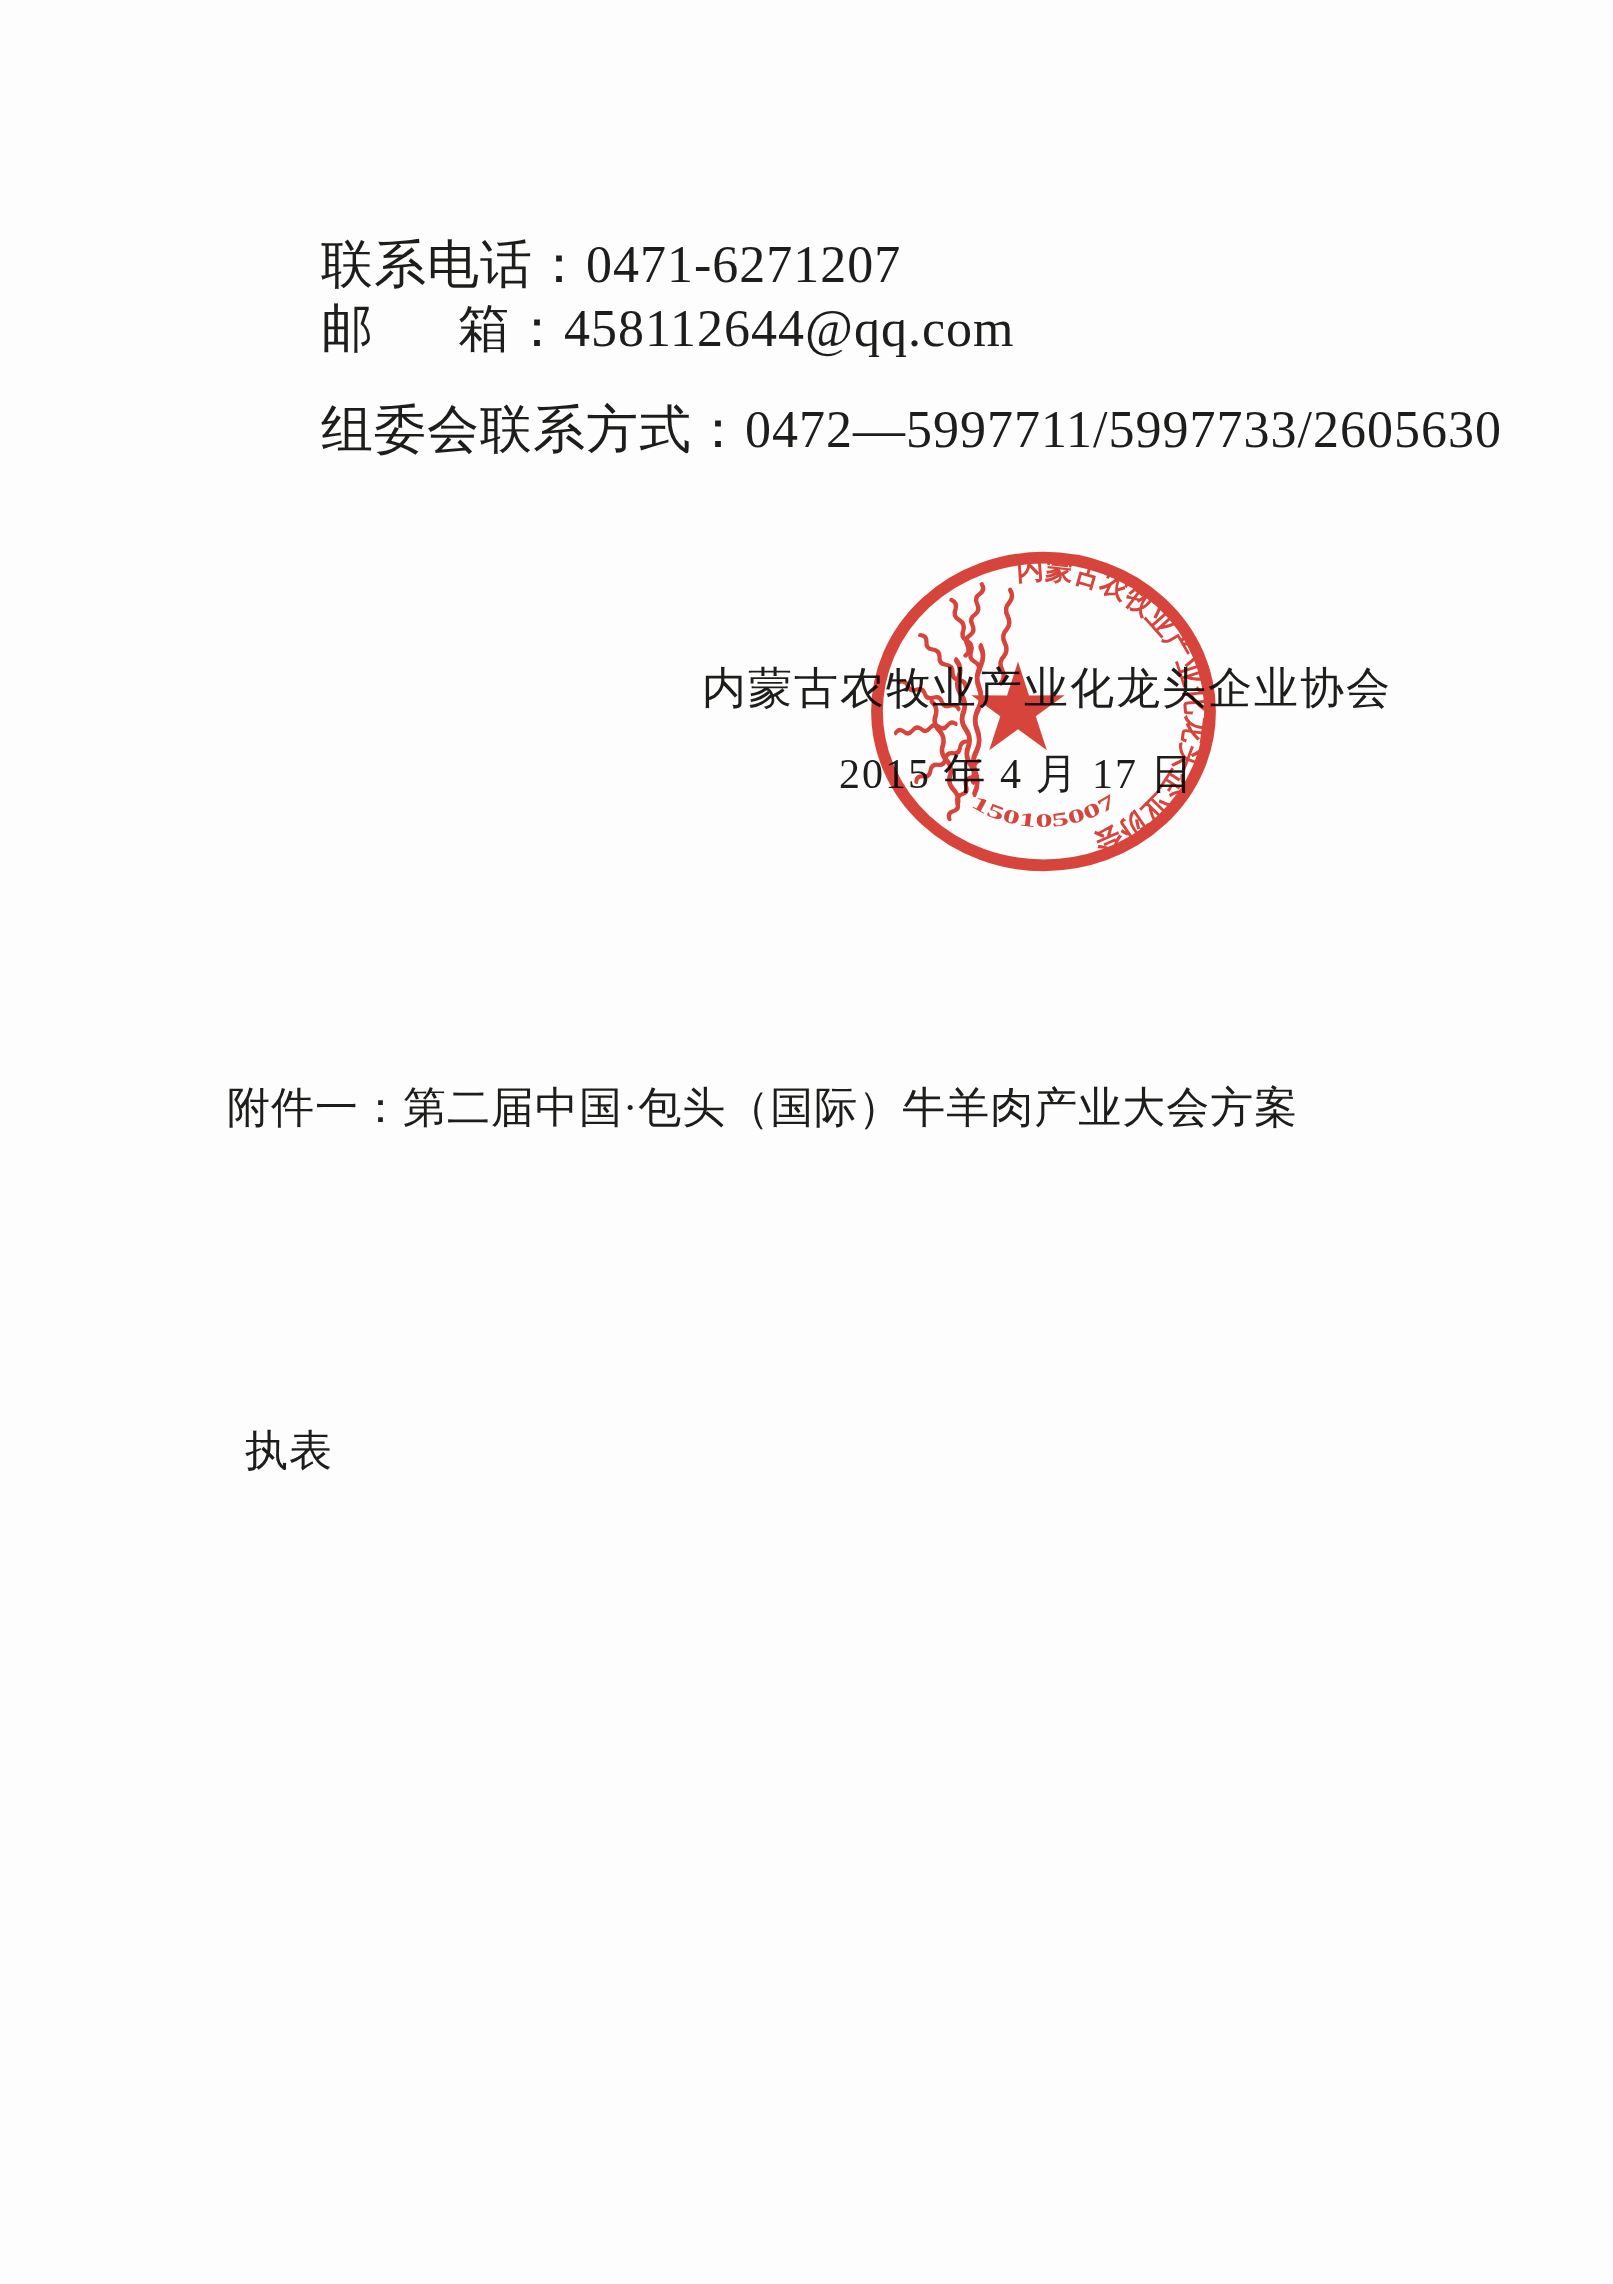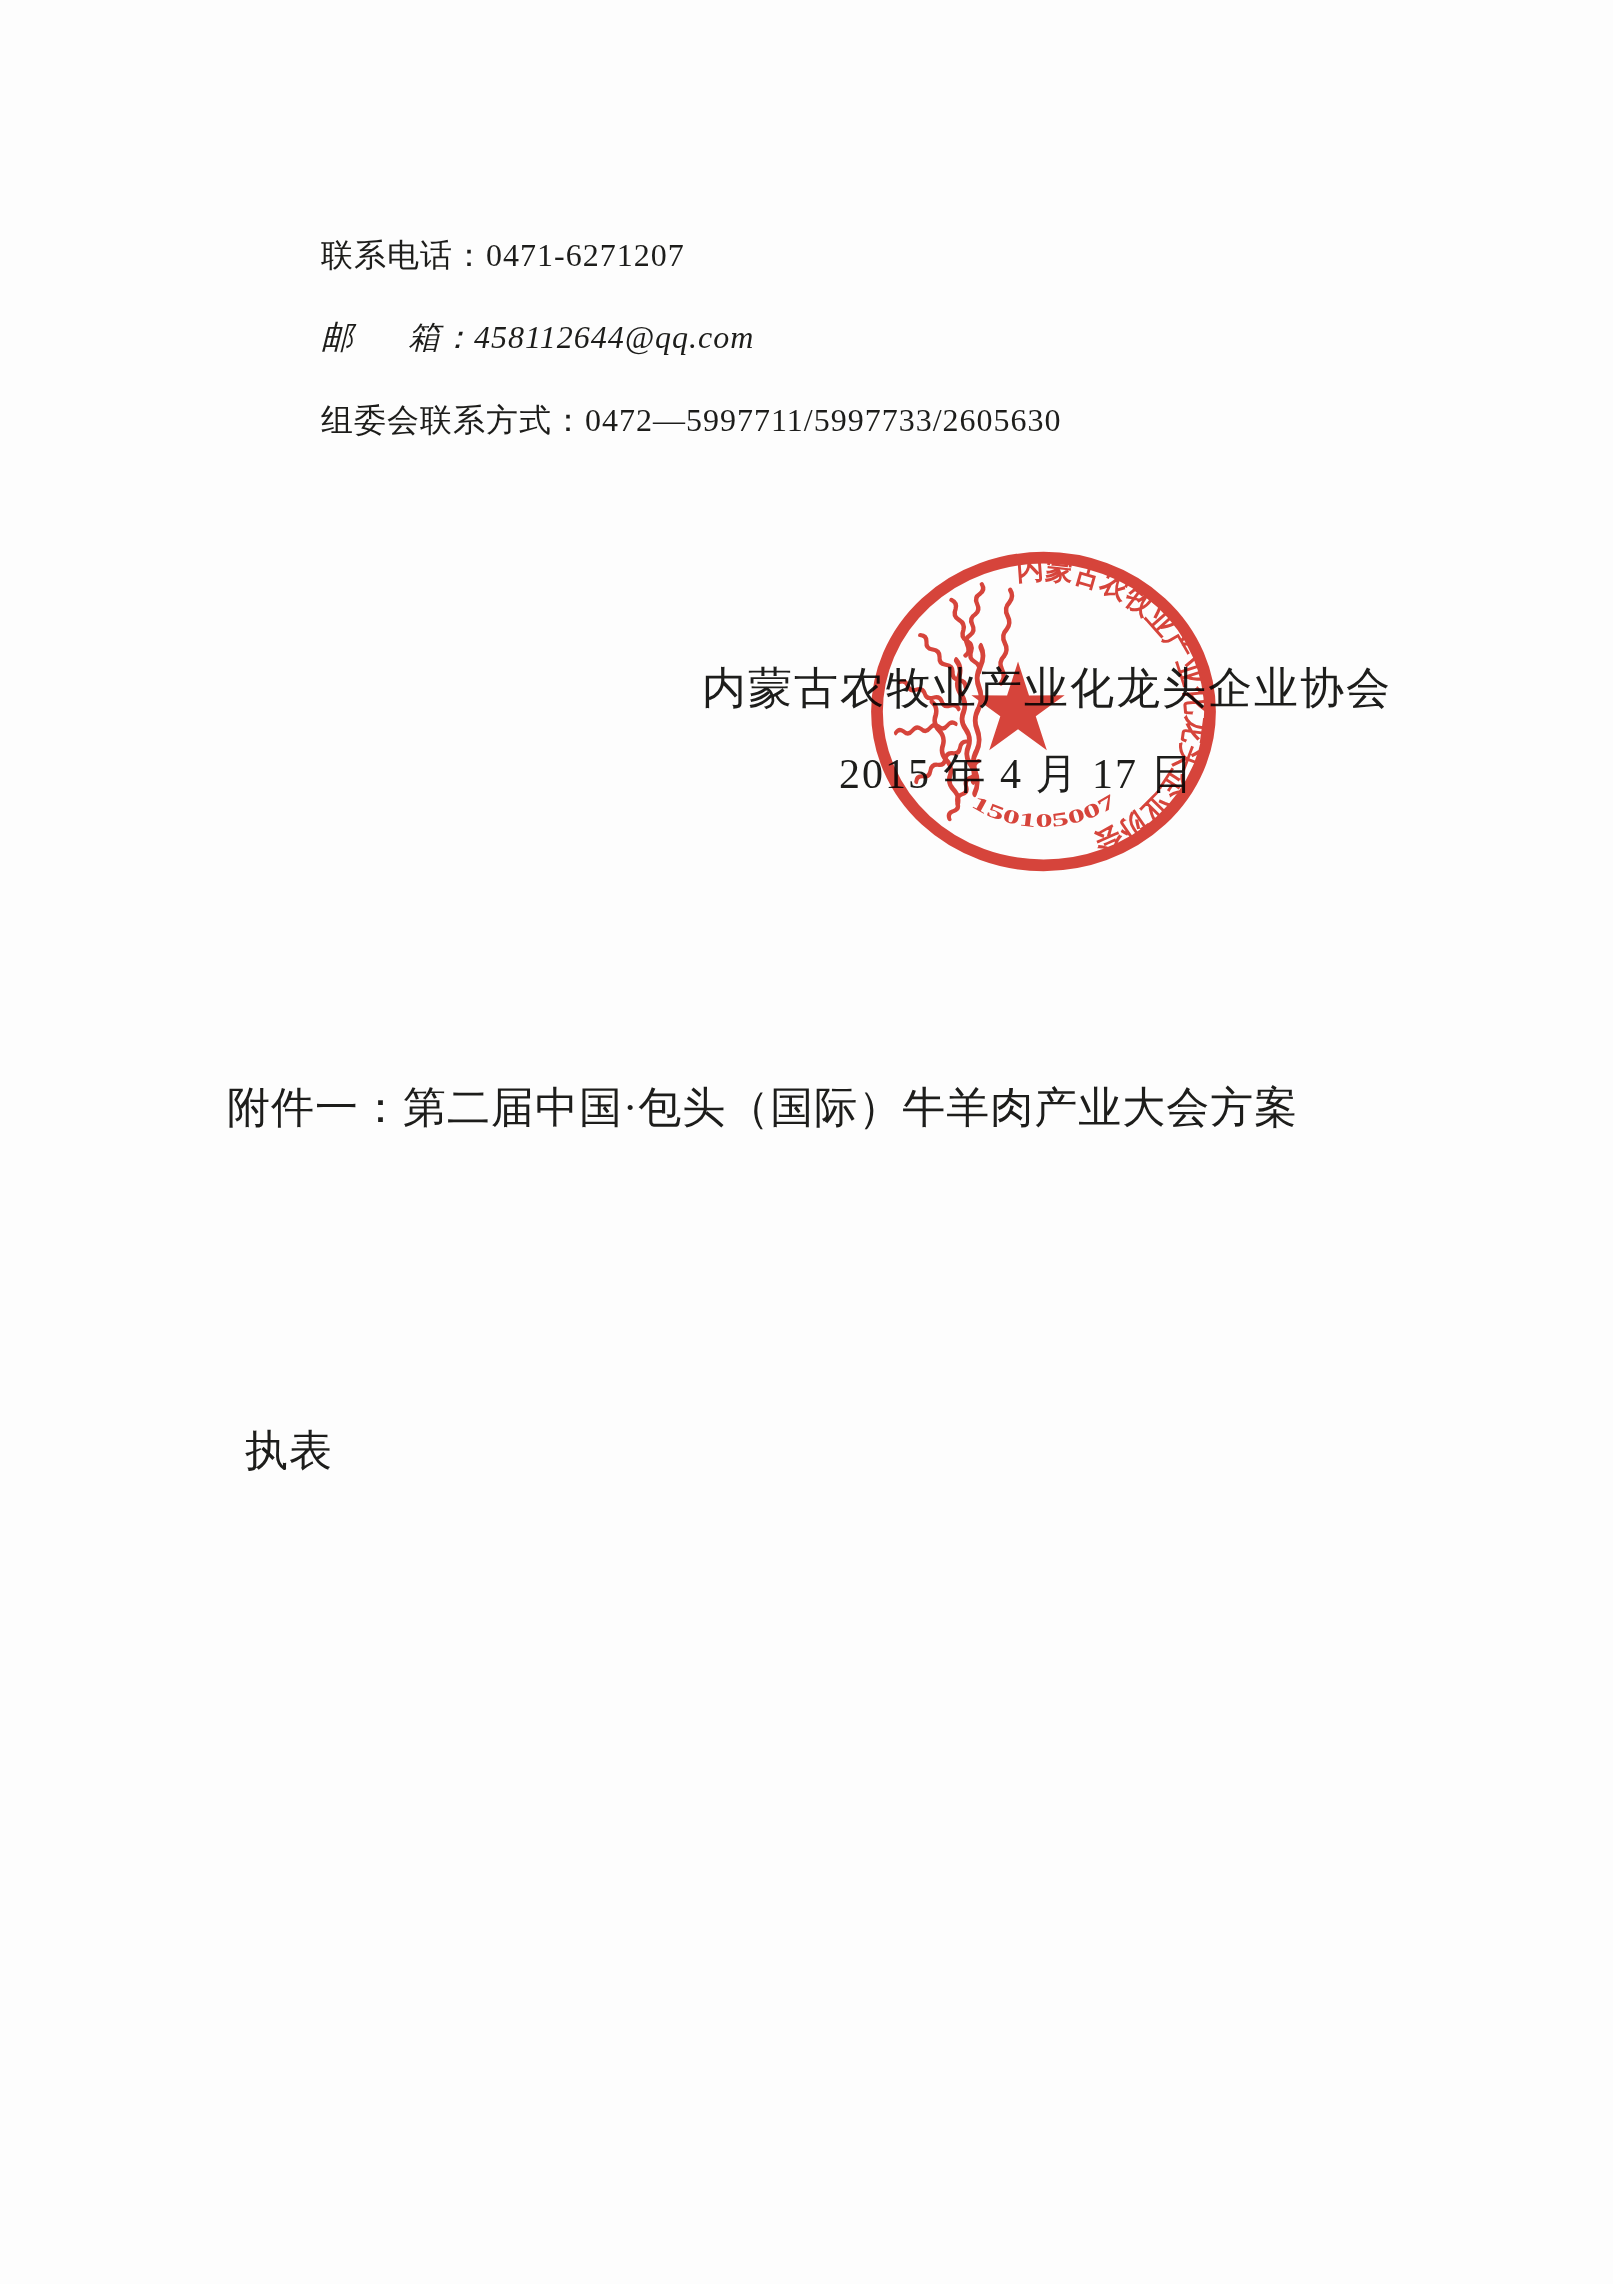--- a/index.html
+++ b/index.html
@@ -12,23 +12,23 @@
     overflow:hidden;
     font-family:"Liberation Serif","DejaVu Serif",serif;
     color:#1d1d1b;
   }
   .t{
     position:absolute;
     white-space:pre;
     line-height:1;
     letter-spacing:1px;
   }
-  .contact-line{font-size:32px;left:321px;}
+  .contact-line{font-size:52px;left:321px;}
   #contact-phone{top:239px;}
-  #contact-email{top:321px;font-style:italic;}
+  #contact-email{top:303px;}
   #contact-committee{top:404px;}
   .sig-org{left:702px;top:667px;font-size:44px;letter-spacing:2px;}
   .sig-date{left:839px;top:753px;font-size:42px;letter-spacing:2px;}
   .att-line{left:227px;font-size:43px;letter-spacing:1px;}
   #att-1{top:1086px;}
   #att-2{top:1172px;}
   #att-3{top:1259px;}
   #att-4{top:1345px;}
   #att-5{top:1429px;margin-left:18px;}
   .seal{

